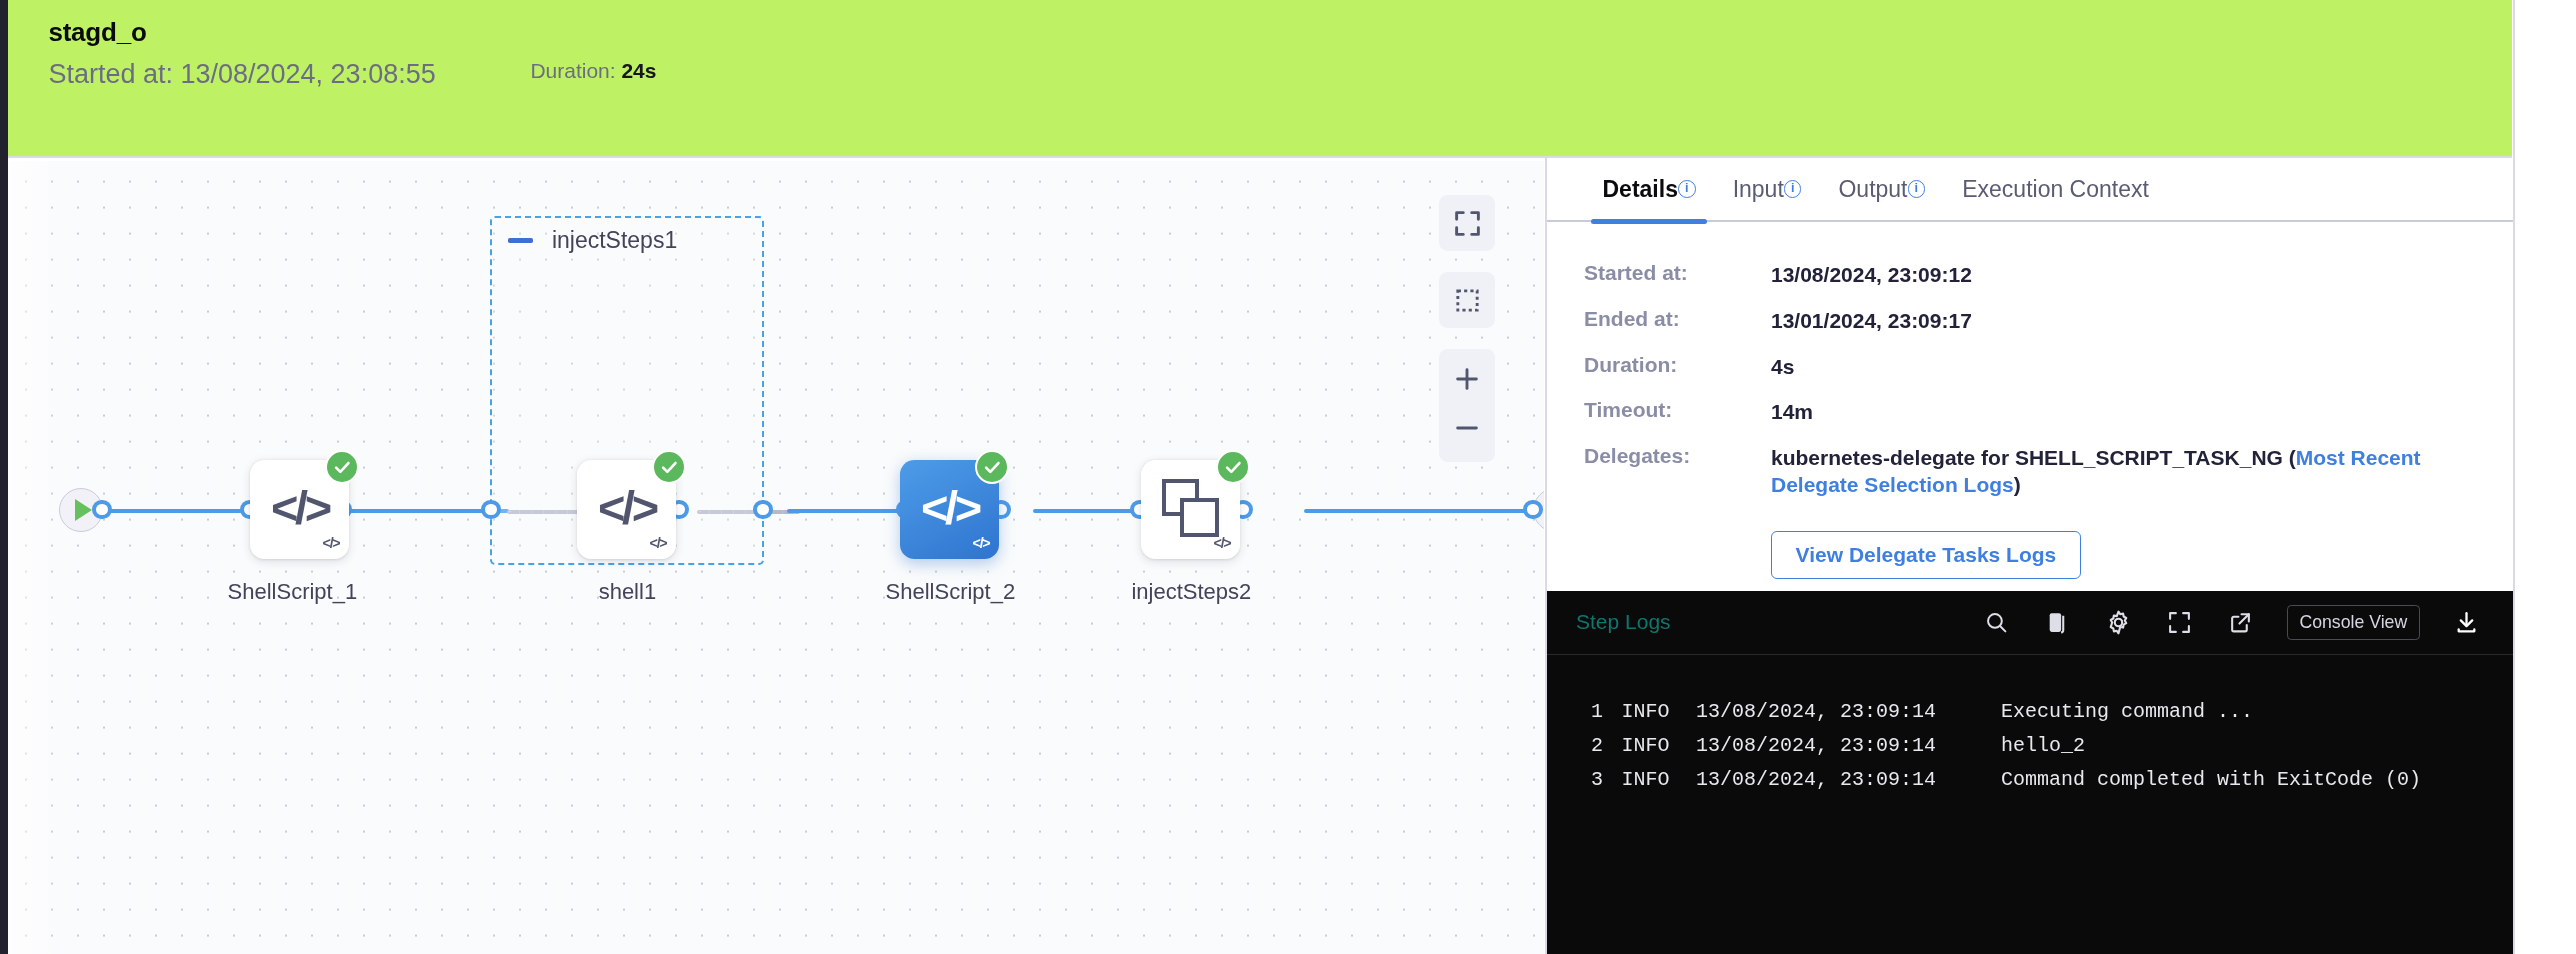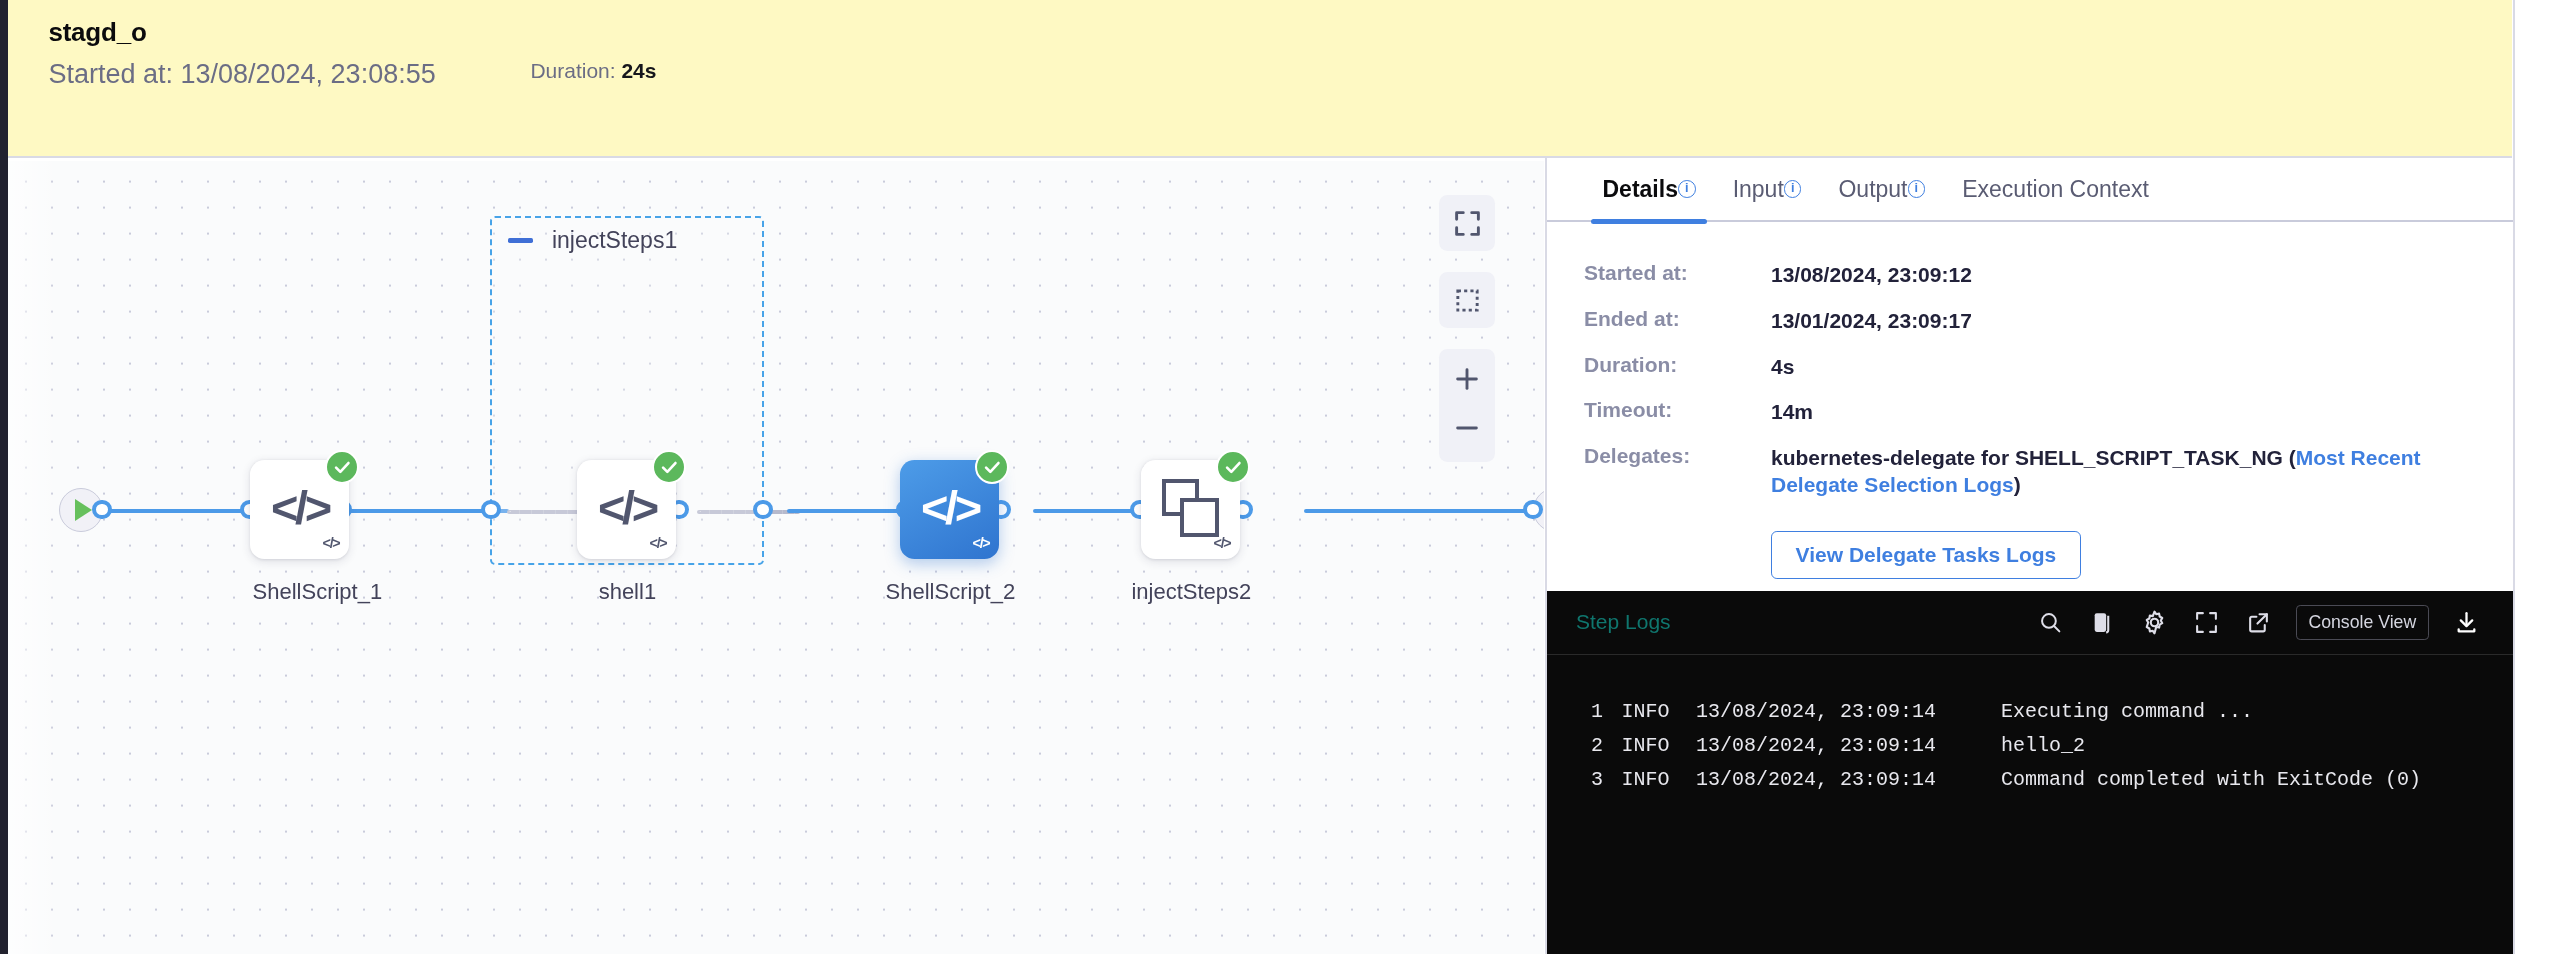--- a/index.html
+++ b/index.html
@@ -33,21 +33,21 @@
     width: 63px; height: 955px;
     background: #ffffff;
     border-left: 2.5px solid #d9dae5;
     z-index: 35;
   }
 
   
   .exec-header {
     position: absolute; left: 8.4px; top: 0;
     width: 2504px; height: 158px;
-    background: #fef9c3;
+    background: #bef264;
     border-bottom: 2.5px solid #d9dae5;
   }
   .exec-title {
     position: absolute; left: 40px; top: 17px;
     font-size: 26px; font-weight: bold;
     color: #0b0b0d; letter-spacing: -0.2px;
   }
   .meta-row { position: absolute; left: 40px; top: 59px; height: 25px; }
   .meta-started {
     position: absolute; left: 0; top: 0;
@@ -243,21 +243,21 @@
   .logs {
     flex: 1 1 auto; background: #0a0a0a; position: relative;
     display: flex; flex-direction: column; min-height: 0;
   }
   .logs-head {
     height: 64px; flex: 0 0 64px; display: flex; align-items: center;
     padding: 0 32px 0 29px; border-bottom: 1.7px solid #2a2a2a;
   }
   .logs-title { font-size: 21px; color: #0f766e; }
   .logs-tools {
-    margin-left: auto; display: flex; align-items: center; gap: 22px; justify-content: space-between;
+    margin-left: auto; display: flex; align-items: center; gap: 31px; justify-content: space-between;
   }
   .logs-tools .tool {
     background: none; border: none; cursor: pointer;
     display: flex; align-items: center; justify-content: center;
     width: 30px; height: 30px; padding: 0;
   }
   .console-view-btn {
     border: 1.7px solid #4b4b55; border-radius: 4.2px; background: transparent;
     color: #d5d6e0; font-size: 17.7px; padding: 5.9px 11.8px; cursor: pointer;
     font-family: "Liberation Sans", sans-serif; white-space: nowrap;
@@ -315,21 +315,21 @@
     <div class="node" style="left:242px; top:299px;">
       <span class="code-glyph">&lt;/&gt;</span>
       <span class="corner-tag">&lt;/&gt;</span>
       <span class="status-badge">
         <svg viewBox="0 0 24 24" fill="none" stroke="#ffffff" stroke-width="3.4" stroke-linecap="round" stroke-linejoin="round">
             <polyline points="4,12.5 9.5,18 20,6.5"></polyline>
           </svg>
       </span>
     </div>
     <div class="port" style="left:324px; top:339px;"></div>
-    <div class="node-label" style="left:191px; top:418px; width:236px;">ShellScript_1</div>
+    <div class="node-label" style="left:166px; top:418px; width:236px;">ShellScript_1</div>
 
     <div class="port" style="left:473px; top:339px;"></div>
     <div class="port" style="left:593px; top:339px;"></div>
     <div class="node" style="left:569px; top:299px;">
       <span class="code-glyph">&lt;/&gt;</span>
       <span class="corner-tag">&lt;/&gt;</span>
       <span class="status-badge">
         <svg viewBox="0 0 24 24" fill="none" stroke="#ffffff" stroke-width="3.4" stroke-linecap="round" stroke-linejoin="round">
             <polyline points="4,12.5 9.5,18 20,6.5"></polyline>
           </svg>

